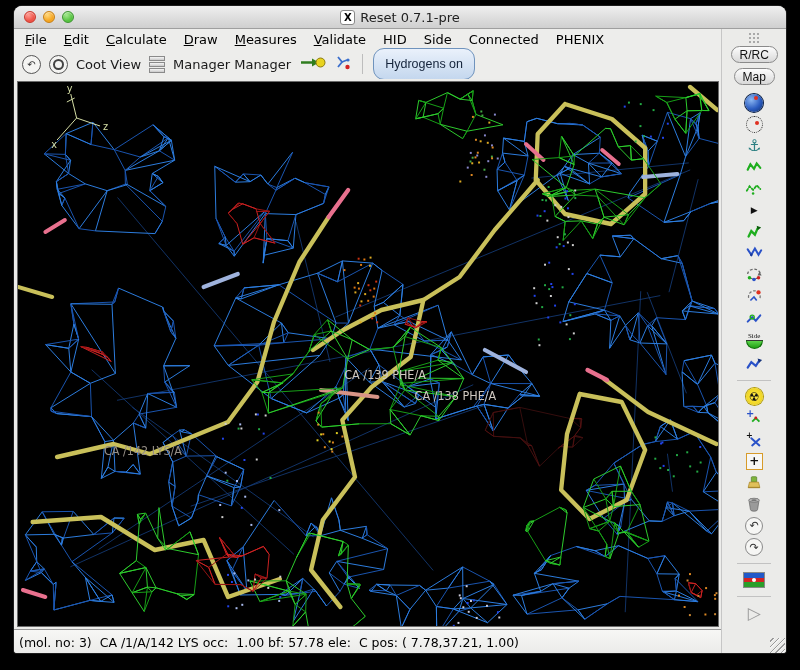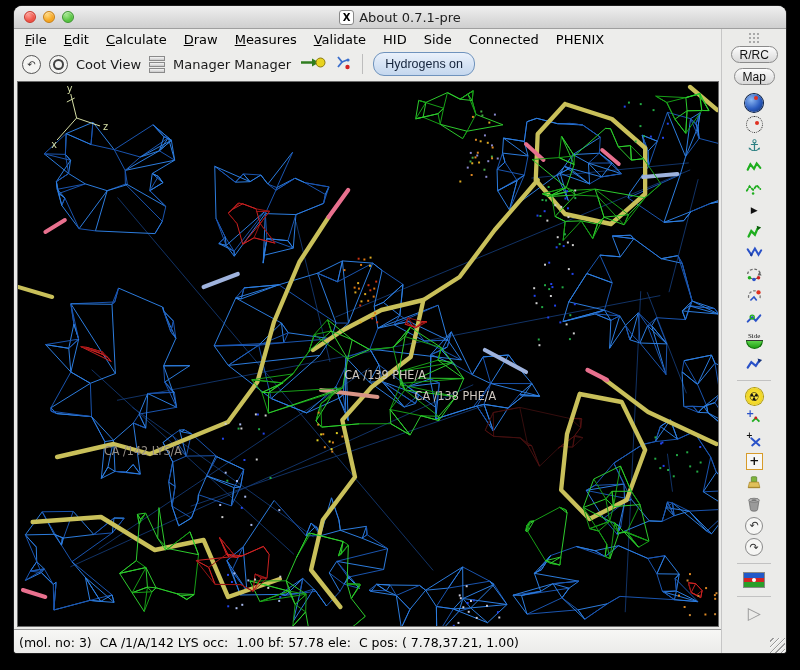--- a/index.html
+++ b/index.html
@@ -22,21 +22,21 @@
   #maincol{width:723px;display:flex;flex-direction:column;}
   #menubar{height:20px;display:flex;align-items:center;gap:17px;padding-left:11px;font-size:13px;color:#000;background:#ededeb;}
   .menu-item{cursor:default;white-space:nowrap;text-align:right;}
   #toolbar{height:30px;display:flex;align-items:center;gap:8px;padding-left:8px;background:#ededeb;font-size:13px;color:#1a1a1a;}
   .tb-circle{width:17px;height:17px;border:1px solid #555;border-radius:50%;background:#f4f4f2;
     display:flex;align-items:center;justify-content:center;font-size:10px;color:#333;}
   .tb-circle .inner-ring{width:7px;height:7px;border:2px solid #444;border-radius:50%;}
   .dm-icon{width:16px;display:flex;flex-direction:column;gap:1px;}
   .dm-icon div{height:3px;background:linear-gradient(#f6f6f6,#c9c9c9);border:1px solid #8a8a8a;}
   .tb-sep{width:1px;height:20px;background:#bdbdbd;margin:0 2px;}
-  .pill{height:24px;padding:7px 11px;border-radius:11px;border:1px solid #6f93bd;
+  .pill{height:32px;padding:7px 11px;border-radius:11px;border:1px solid #6f93bd;
     background:linear-gradient(#eaf1fb,#c4d7ee);font-size:12.5px;color:#14233a;display:flex;align-items:center;white-space:nowrap;}
   
   #canvas-wrap{flex:1;padding:2px 2px 2px 3px;background:#ececea;}
   #canvas{width:100%;height:100%;background:#000;border:1px solid #6a6a6a;box-sizing:border-box;}
   #canvas svg{display:block;width:100%;height:100%;}
   
   #statusbar{height:24px;background:linear-gradient(#f7f7f5,#ebebe9);border-top:1px solid #979797;
     font-size:12.5px;color:#000;display:flex;align-items:center;padding-left:5px;white-space:pre;overflow:hidden;}
   
   #rightcol{width:66px;background:#ebebe9;border-left:1px solid #c6c6c6;display:flex;flex-direction:column;
@@ -79,21 +79,21 @@
 
 <div id="window">
   <div id="titlebar">
     <div class="traffic">
       <span class="light red"></span>
       <span class="light yellow"></span>
       <span class="light green"></span>
     </div>
     <div id="title">
       <span class="x11icon">X</span>
-      <span>About 0.7.1-pre</span>
+      <span>Reset 0.7.1-pre</span>
     </div>
   </div>
 
   <div id="content">
     <div id="maincol">
       <div id="menubar">
           <span class="menu-item"><u>F</u>ile</span>
           <span class="menu-item"><u>E</u>dit</span>
           <span class="menu-item"><u>C</u>alculate</span>
           <span class="menu-item"><u>D</u>raw</span>

